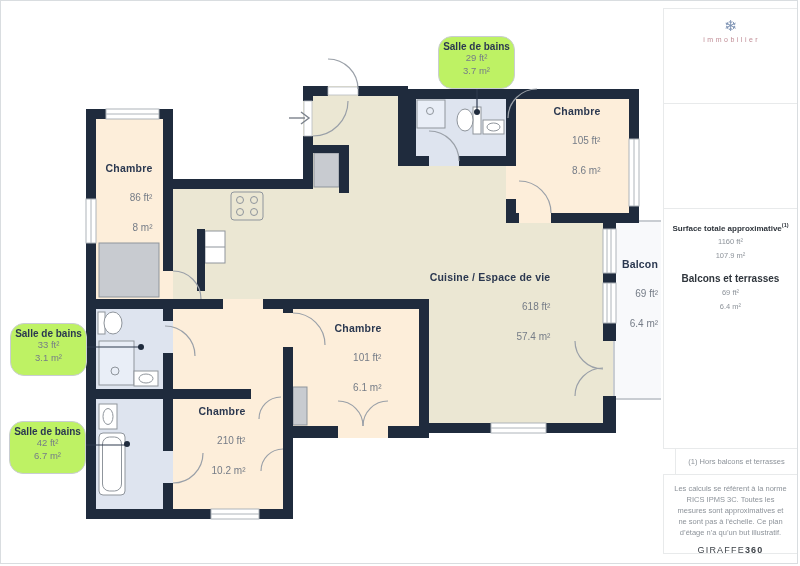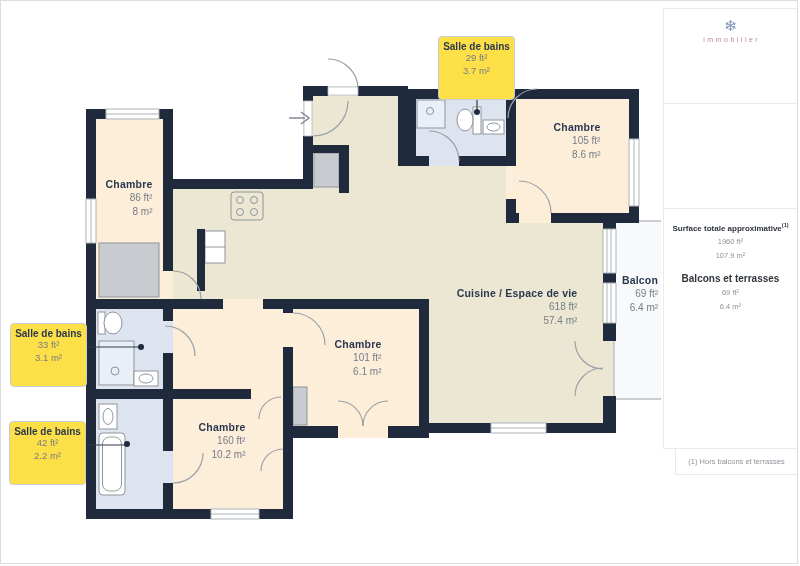--- a/index.html
+++ b/index.html
@@ -3,24 +3,24 @@
 <meta charset="utf-8">
 <style>
   * { margin:0; padding:0; box-sizing:border-box; }
   body { font-family:"Liberation Sans","DejaVu Sans",sans-serif; background:#fff; }
   .page { position:relative; width:798px; height:564px; border:1px solid #d9dde0; background:#fff; overflow:hidden; }
   .plan-svg { position:absolute; left:0; top:0; }
 
   
   .room-label { position:absolute; transform:translate(-50%,-50%); text-align:right; white-space:nowrap; pointer-events:none; }
   .rl-name { font-size:10.5px; font-weight:700; color:#2b3850; letter-spacing:.2px; }
-  .rl-ft, .rl-m { font-size:10px; color:#757c87; line-height:1.3; margin-top:1px; }
+  .rl-ft, .rl-m { font-size:10px; color:#757c87; line-height:1.3; margin-top:17px; }
 
   
-  .callout { position:absolute; background:#fde047; border:1px solid #c9cdd2; border-radius:4px; padding:4px 4px 22px; text-align:center; white-space:nowrap; }
+  .callout { position:absolute; background:#bef264; border:1px solid #c9cdd2; border-radius:14px; padding:4px 4px 11px; text-align:center; white-space:nowrap; }
   .co-name { font-size:10px; font-weight:700; color:#2b3850; }
   .co-ft, .co-m { font-size:9.5px; color:#757c87; line-height:1.32; }
 
   
   .sidebar { position:absolute; left:662px; top:8px; width:135px; }
   .sb-box { border:1px solid #e8eaeb; background:#fff; margin-top:-1px; }
   .sb-logo { height:96px; text-align:center; padding-top:9px; }
   .sb-flake { font-size:15px; color:#7d92b3; line-height:1; }
   .sb-brand { font-family:"Liberation Serif","DejaVu Serif",serif; font-size:17px; letter-spacing:5px; text-indent:5px; color:#2b3550; margin-top:4px; }
   .sb-tagline { font-size:7px; letter-spacing:2.5px; text-indent:2.5px; color:#c08d96; margin-top:3px; }
@@ -220,33 +220,33 @@
   <div class="room-label" style="left:128px;top:197px">
     <div class="rl-name">Chambre</div>
     <div class="rl-ft">86 ft²</div>
     <div class="rl-m">8 m²</div>
   </div>
   <div class="room-label" style="left:576px;top:140px">
     <div class="rl-name">Chambre</div>
     <div class="rl-ft">105 ft²</div>
     <div class="rl-m">8.6 m²</div>
   </div>
-  <div class="room-label" style="left:516px;top:306px">
+  <div class="room-label" style="left:489px;top:306px">
     <div class="rl-name">Cuisine / Espace de vie</div>
     <div class="rl-ft">618 ft²</div>
     <div class="rl-m">57.4 m²</div>
   </div>
   <div class="room-label" style="left:357px;top:357px">
     <div class="rl-name">Chambre</div>
     <div class="rl-ft">101 ft²</div>
     <div class="rl-m">6.1 m²</div>
   </div>
   <div class="room-label" style="left:221px;top:440px">
     <div class="rl-name">Chambre</div>
-    <div class="rl-ft">160 ft²</div>
+    <div class="rl-ft">210 ft²</div>
     <div class="rl-m">10.2 m²</div>
   </div>
   <div class="room-label" style="left:639px;top:293px">
     <div class="rl-name">Balcon</div>
     <div class="rl-ft">69 ft²</div>
     <div class="rl-m">6.4 m²</div>
   </div>
 
   <div class="callout" style="left:437px;top:35px;width:77px">
     <div class="co-name">Salle de bains</div>
@@ -254,33 +254,37 @@
     <div class="co-m">3.7 m²</div>
   </div>
   <div class="callout" style="left:9px;top:322px;width:77px">
     <div class="co-name">Salle de bains</div>
     <div class="co-ft">33 ft²</div>
     <div class="co-m">3.1 m²</div>
   </div>
   <div class="callout" style="left:8px;top:420px;width:77px">
     <div class="co-name">Salle de bains</div>
     <div class="co-ft">42 ft²</div>
-    <div class="co-m">2.2 m²</div>
+    <div class="co-m">6.7 m²</div>
   </div>
 
   <div class="sidebar">
     <div class="sb-box sb-logo">
       <div class="sb-flake">❄</div>
       <div class="sb-tagline">immobilier</div>
     </div>
     <div class="sb-box sb-spacer"></div>
     <div class="sb-box sb-info">
       <div class="sb-title"><span>Surface totale approximative</span><sup>(1)</sup></div>
-      <div class="sb-val">1960 ft²</div>
+      <div class="sb-val">1160 ft²</div>
       <div class="sb-val">107.9 m²</div>
       <div class="sb-sub">Balcons et terrasses</div>
       <div class="sb-val">69 ft²</div>
       <div class="sb-val">6.4 m²</div>
     </div>
     <div class="sb-box sb-foot">(1) Hors balcons et terrasses</div>
+    <div class="sb-box sb-disc">
+      <div>Les calculs se réfèrent à la norme RICS IPMS 3C. Toutes les mesures sont approximatives et ne sont pas à l’échelle. Ce plan d’étage n’a qu’un but illustratif.</div>
+      <div class="sb-mark"><span>GIRAFFE</span><span class="bold">360</span></div>
+    </div>
   </div>
 
 </div>
 
 </body></html>

